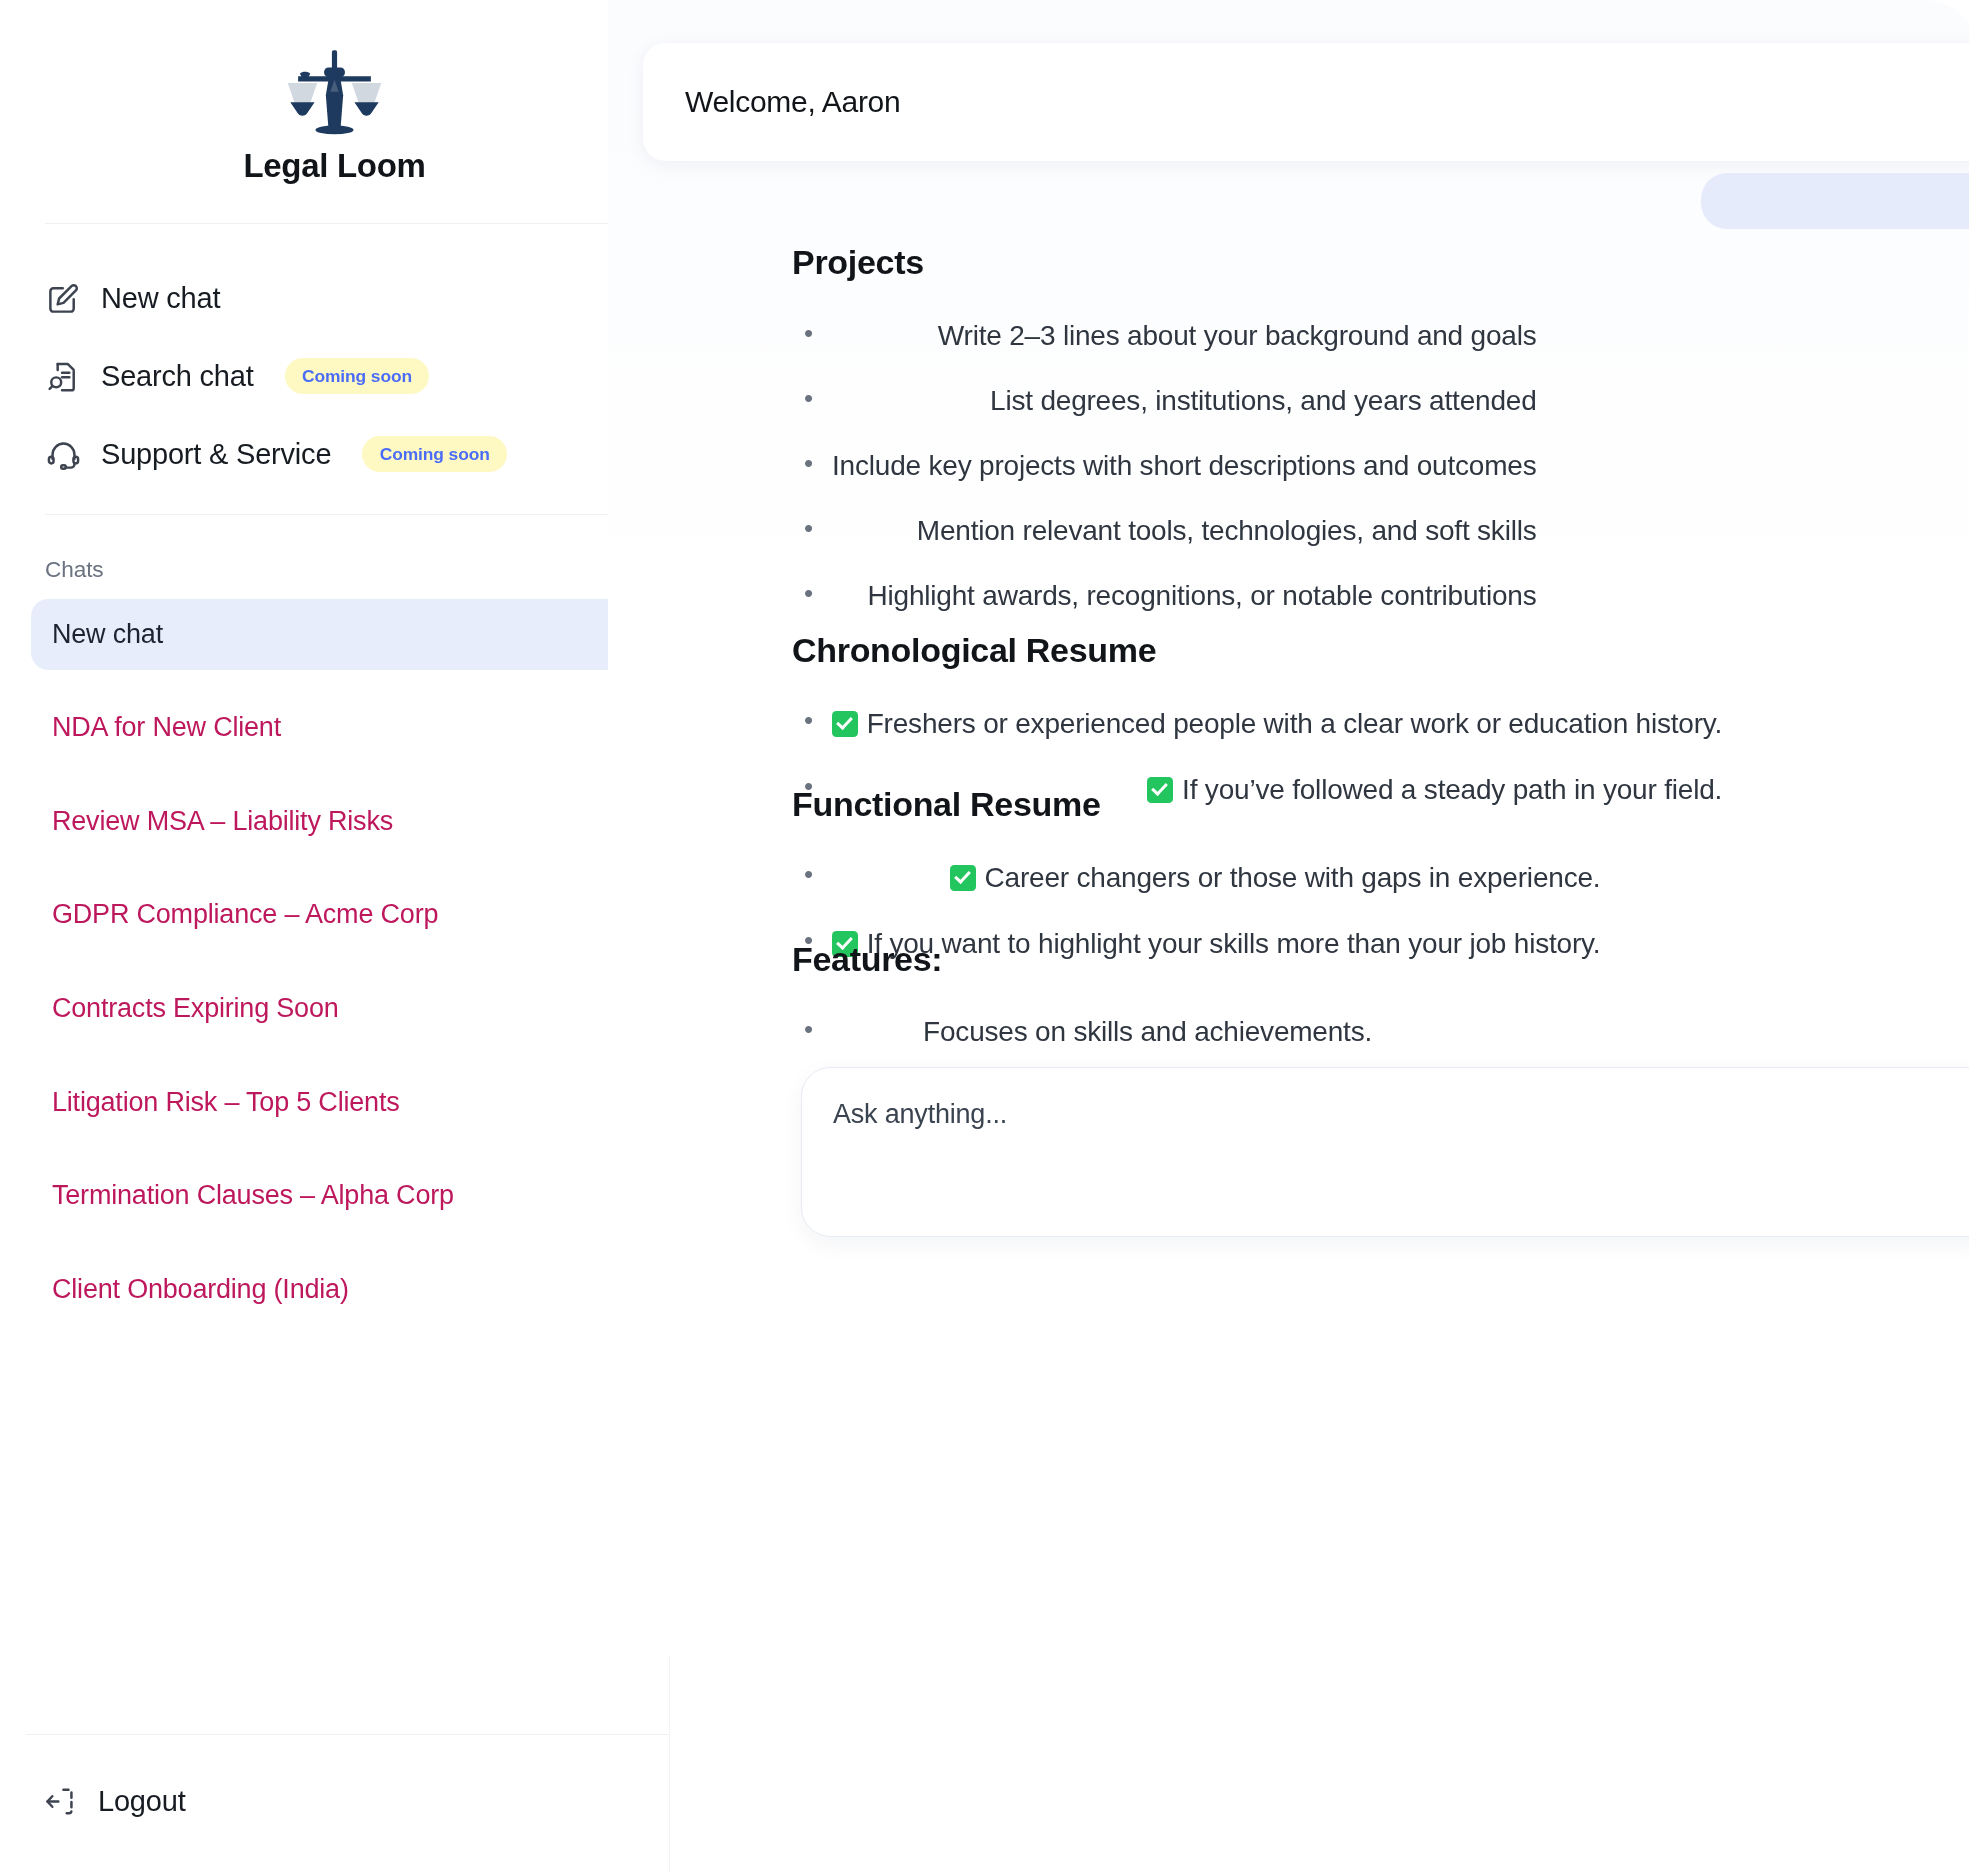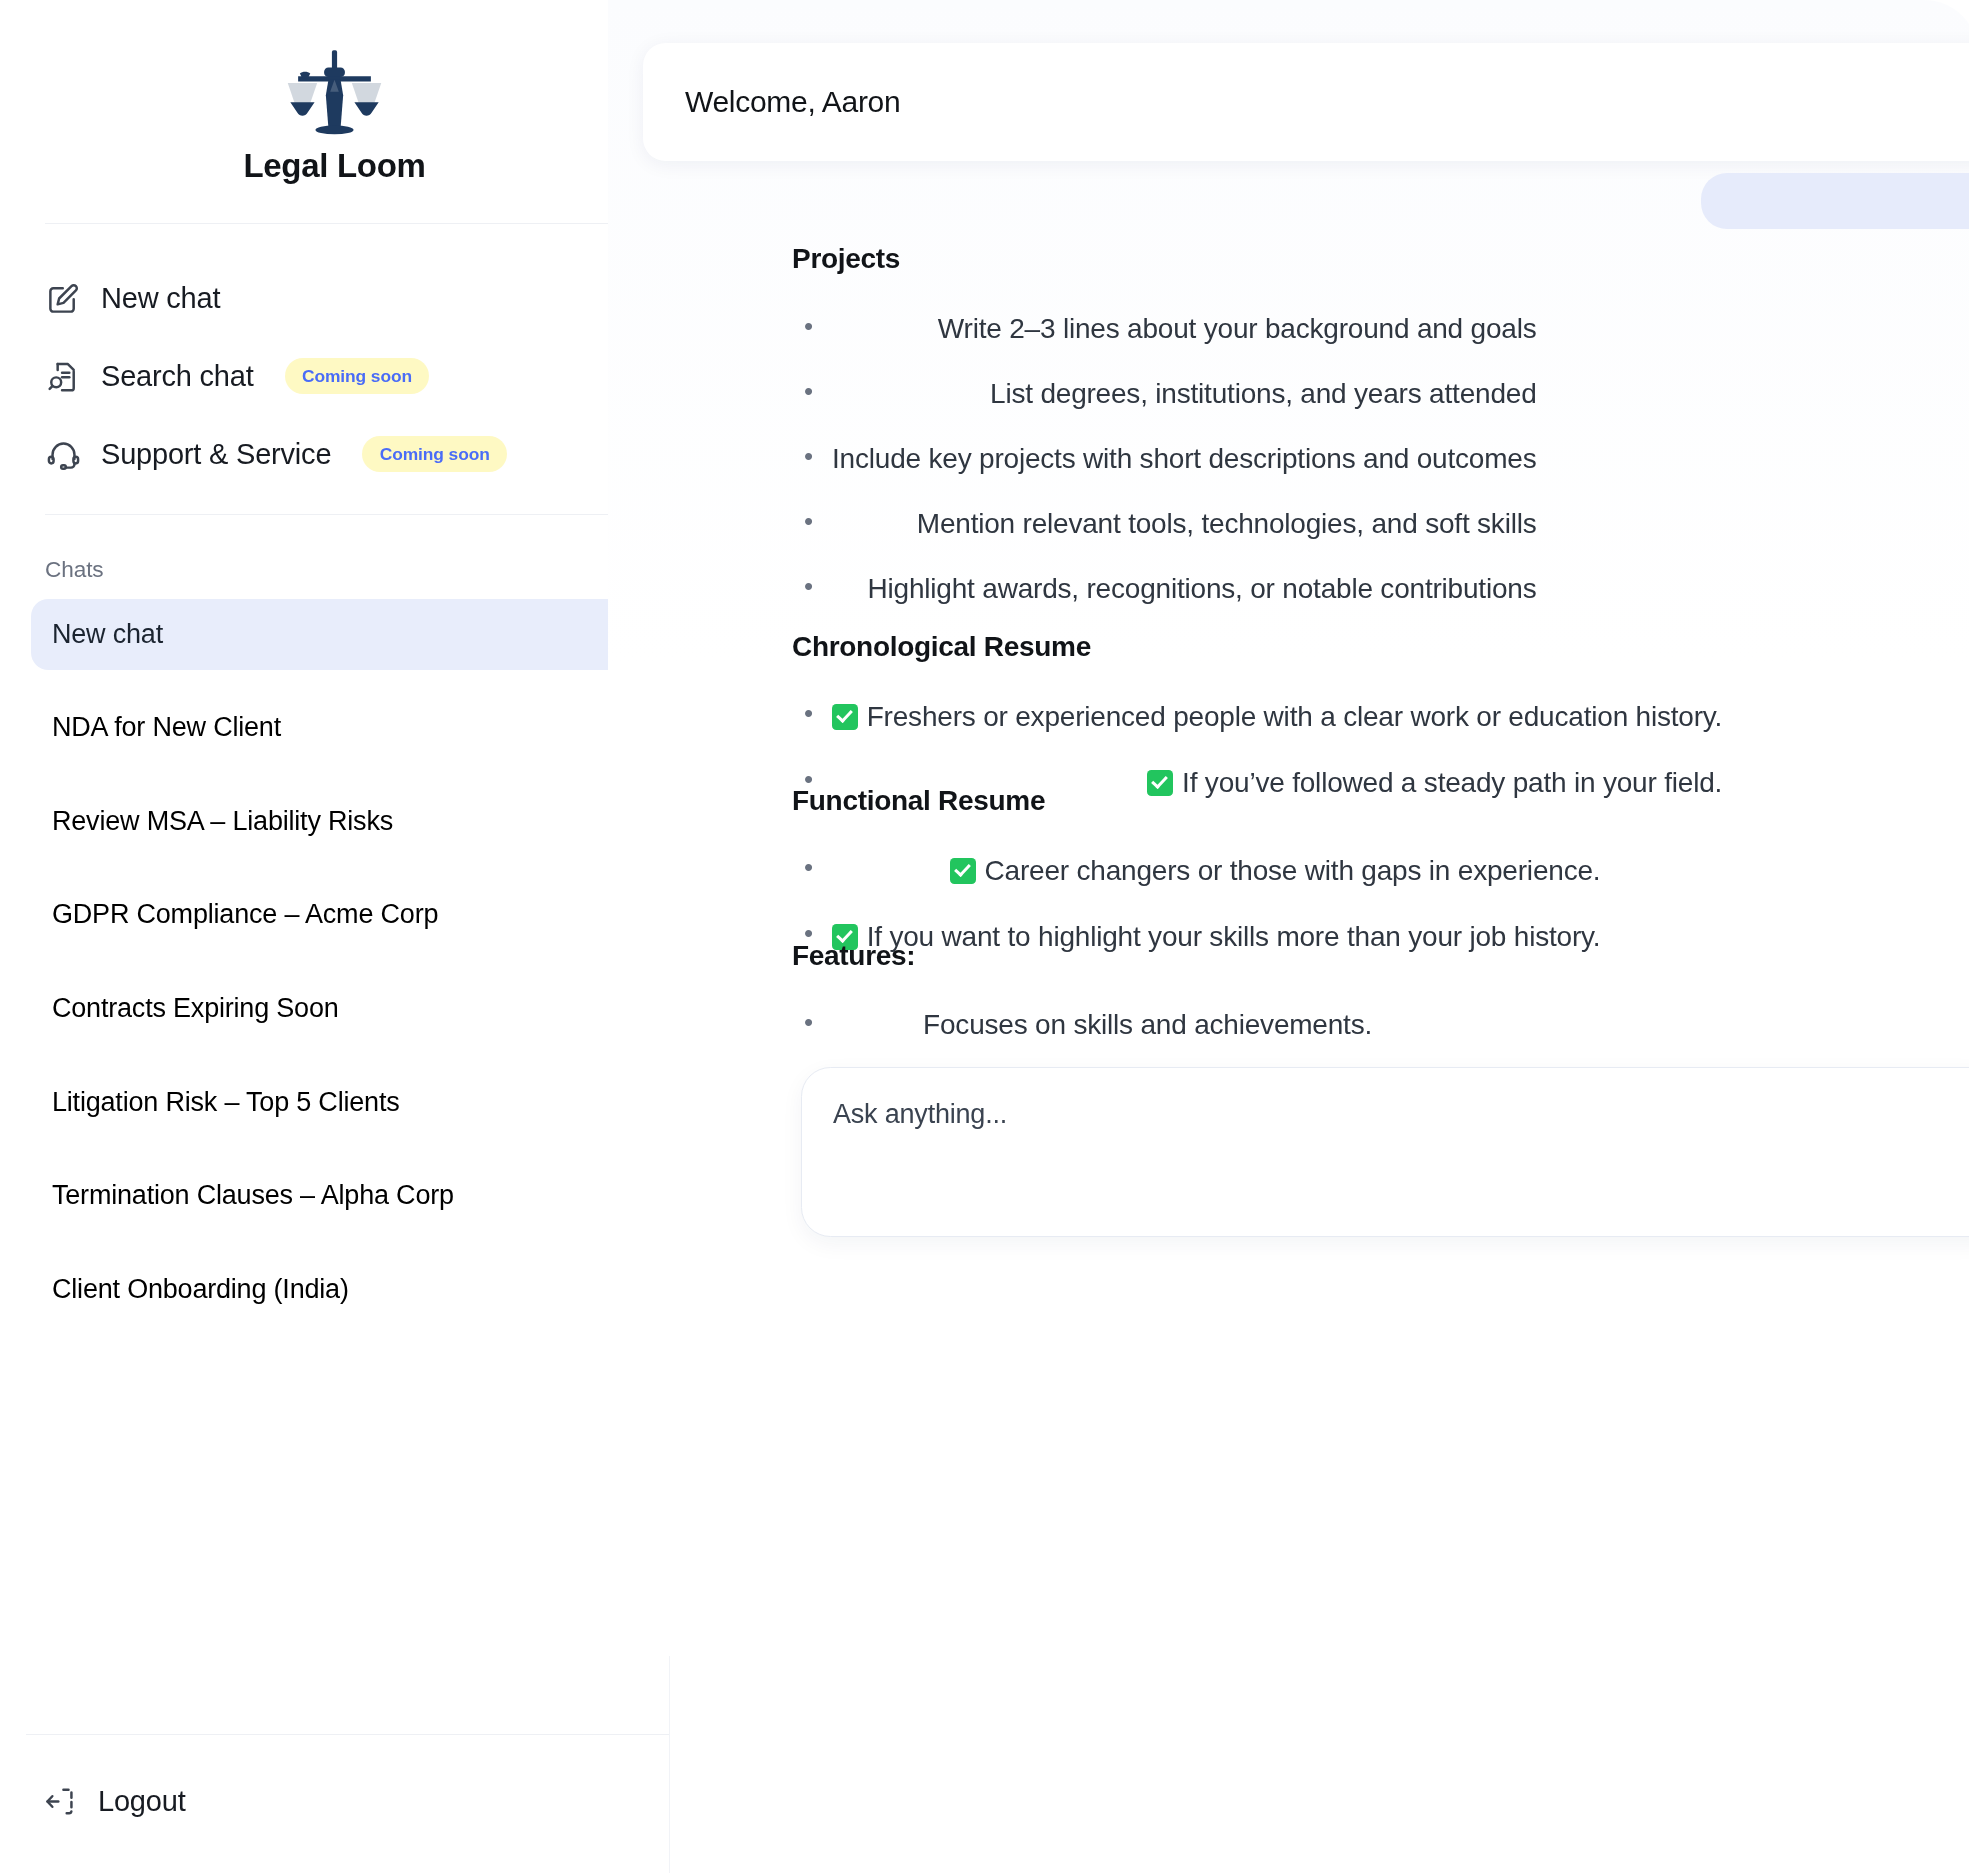--- a/index.html
+++ b/index.html
@@ -119,21 +119,21 @@
   .chat-list {
     padding: 0 31px;
   }
   .chat-item {
     height: 71px;
     display: flex;
     align-items: center;
     padding-left: 21px;
     border-radius: 17.4px;
     font-size: 27px;
-    color: #000000;
+    color: #be185d;
     letter-spacing: -0.2px;
     cursor: pointer;
     white-space: nowrap;
   }
   .chat-item.active {
     background: #e8edfb;
     color: #1b2430;
   }
   .chat-spacer { height: 22.6px; }
 
@@ -212,21 +212,21 @@
 
   .thread {
     position: absolute;
     left: 184px;
     top: 243px;
     right: 0;
     bottom: 0;
   }
 
   .sec-title {
-    font-size: 28px;
+    font-size: 34px;
     font-weight: 700;
     color: #111418;
     letter-spacing: -0.3px;
     white-space: nowrap;
   }
 
   ul.bul {
     list-style: none;
     margin: 0;
     padding: 0;

